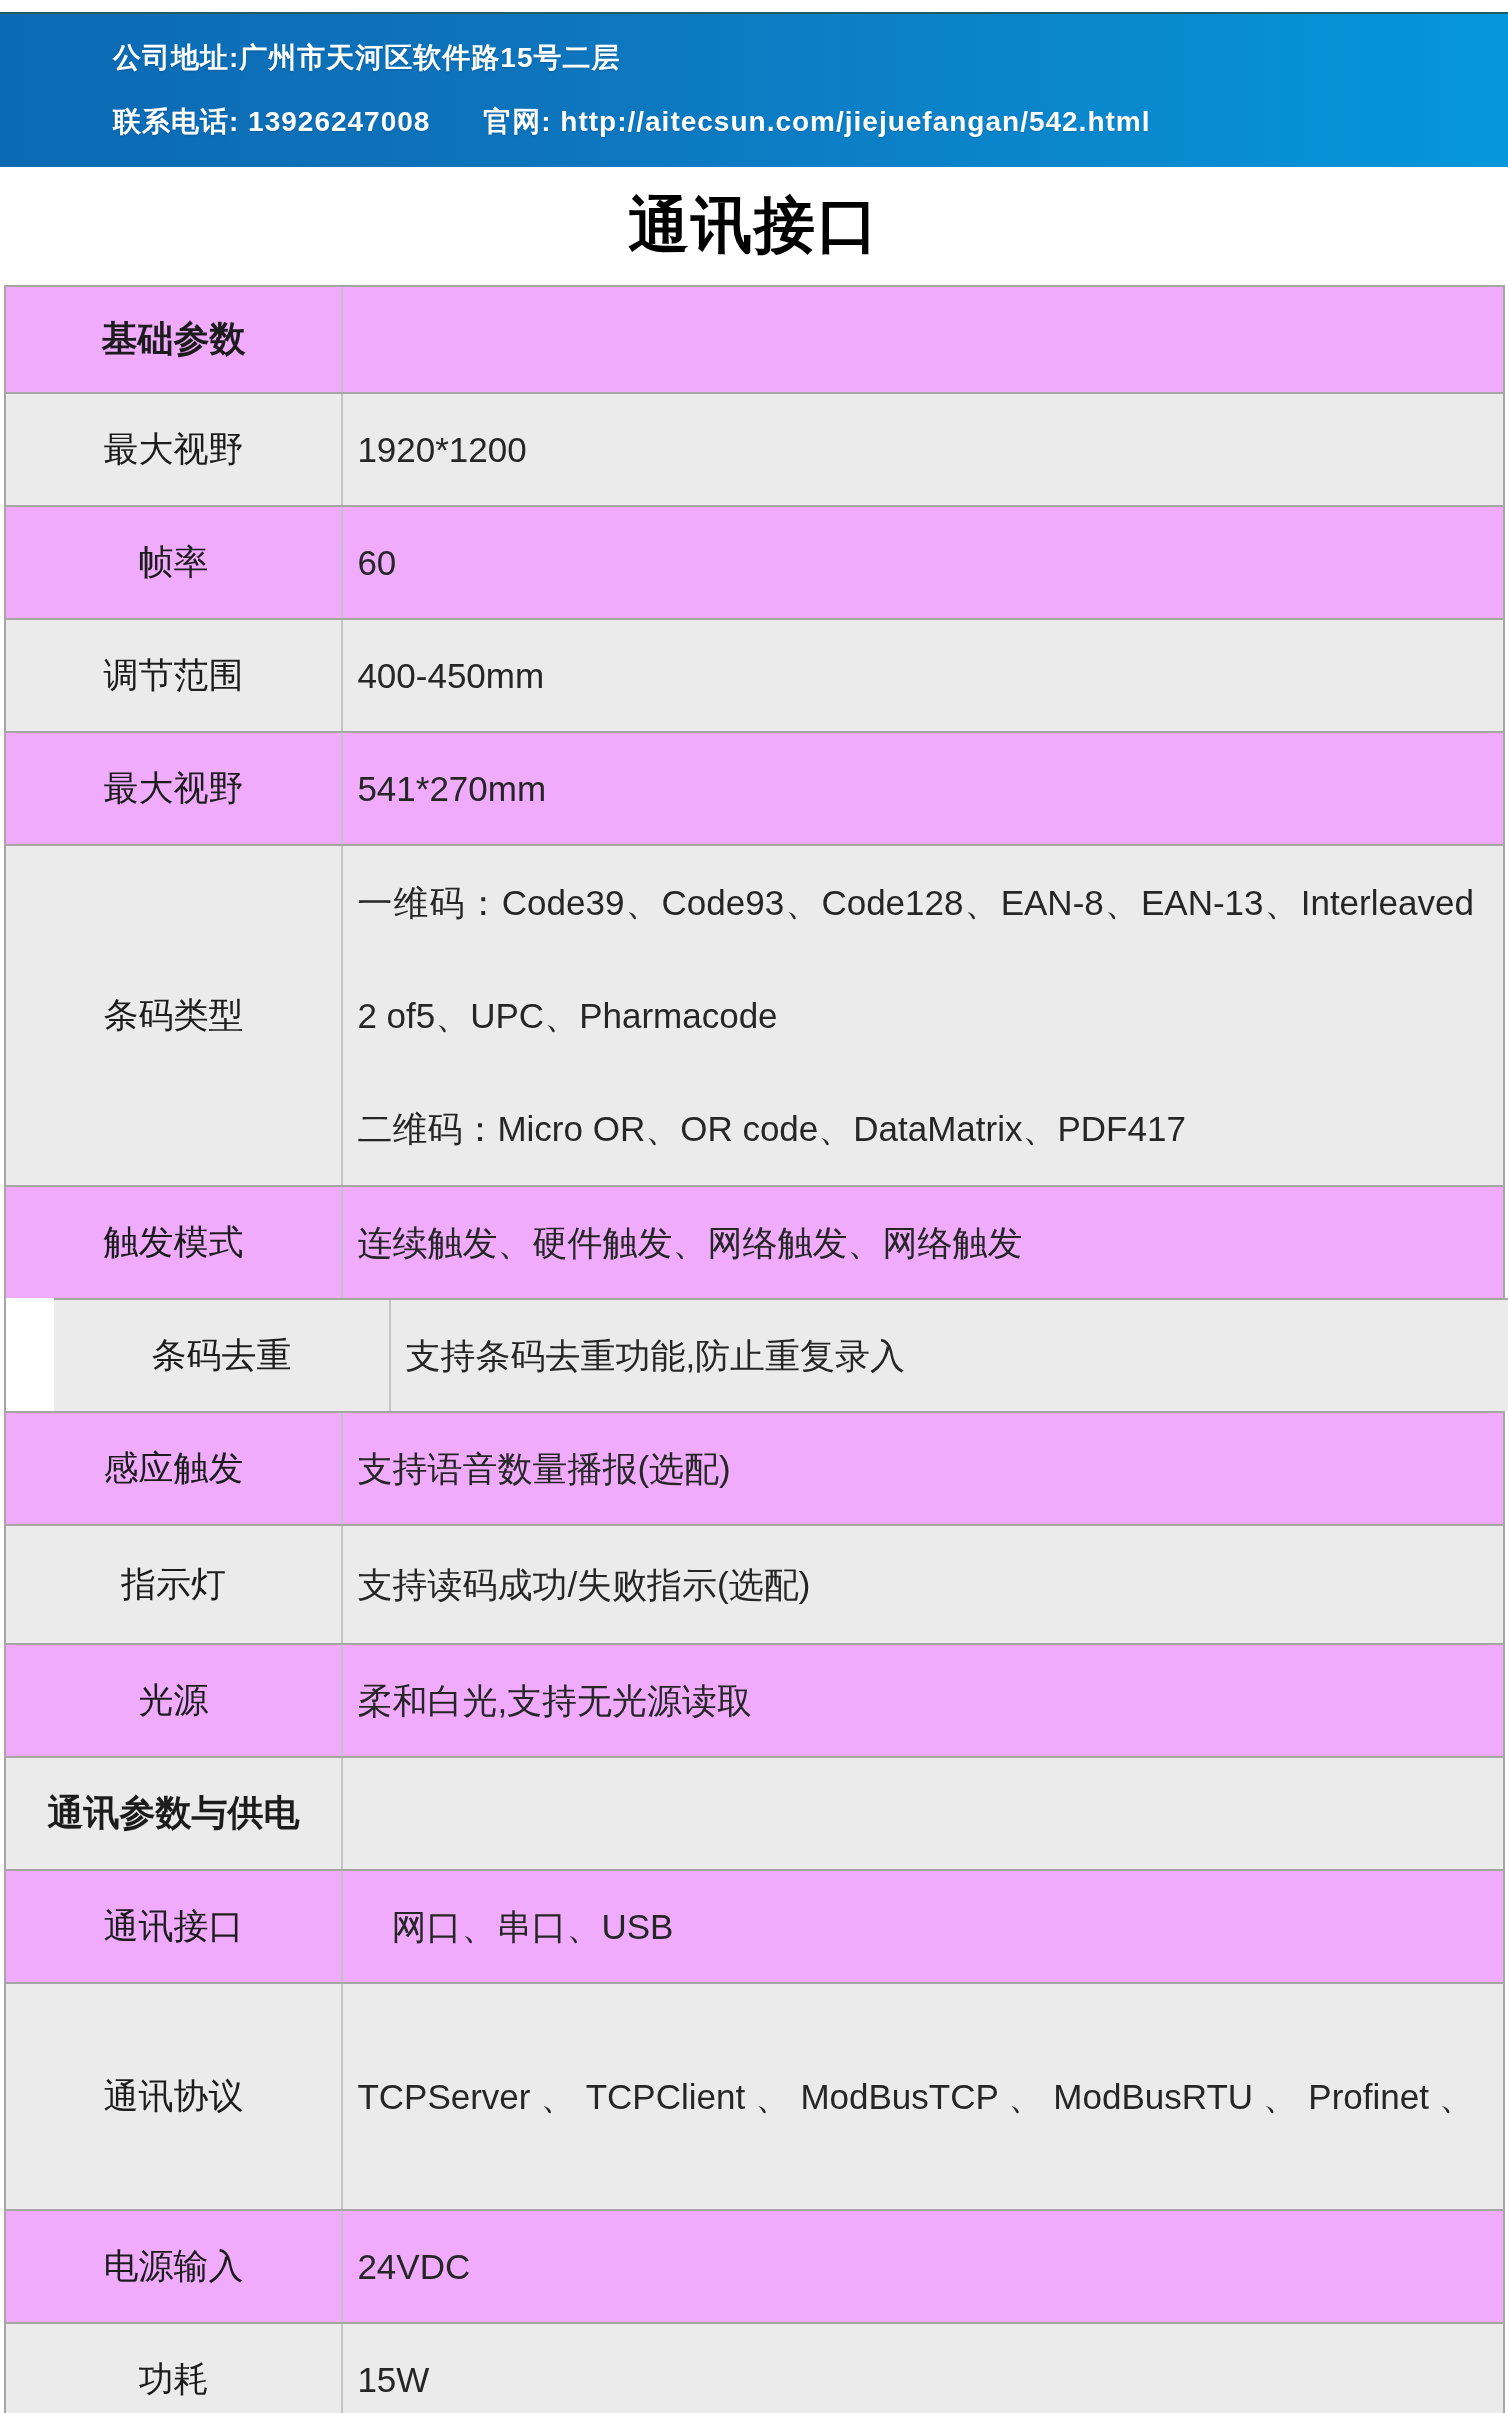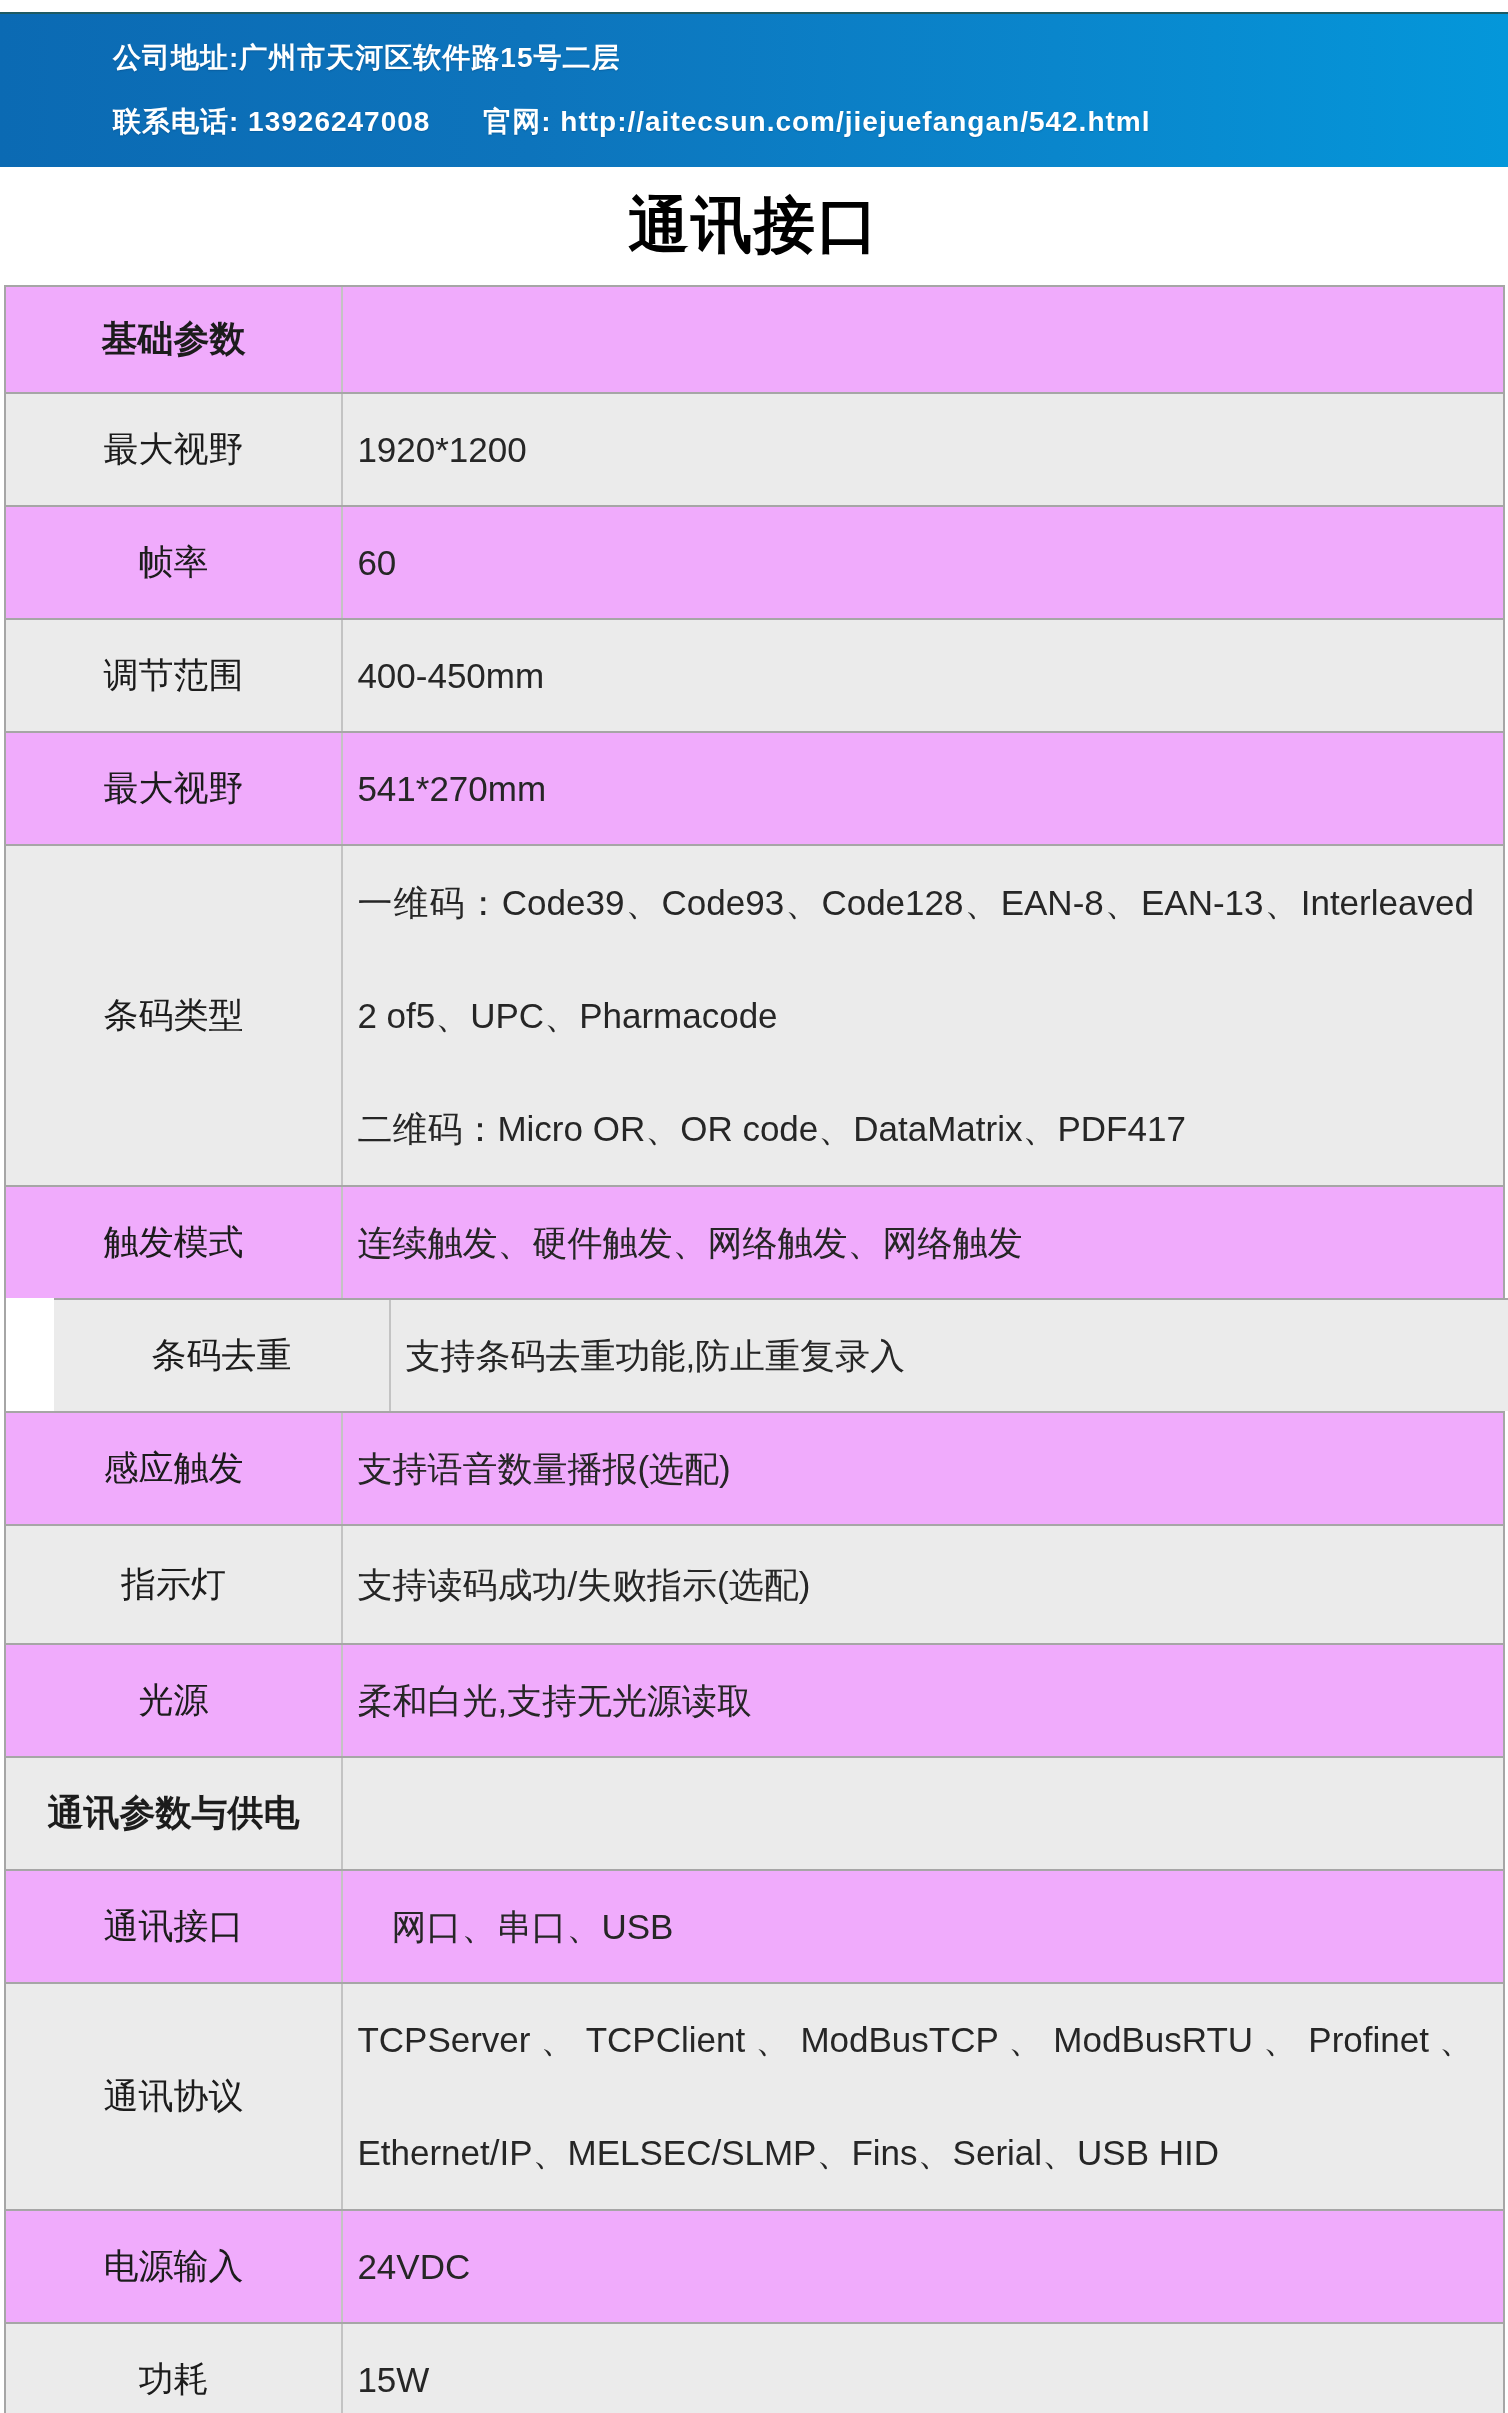--- a/index.html
+++ b/index.html
@@ -131,21 +131,20 @@
     <div class="row" style="height: 113px; gap: 34px;">
       <div class="cell-label">通讯接口</div>
       <div class="cell-value">
         <div class="vline wrapline">网口、串口、USB</div>
       </div>
     </div>
     <div class="row shade" style="height: 227px;">
       <div class="cell-label">通讯协议</div>
       <div class="cell-value">
         <div class="vline jline">TCPServer 、 TCPClient 、 ModBusTCP 、 ModBusRTU 、 Profinet 、</div>
-        <div class="vline wrapline">Ethernet/IP、MELSEC/SLMP、Fins、Serial、USB HID</div>
       </div>
     </div>
     <div class="row" style="height: 113px;">
       <div class="cell-label">电源输入</div>
       <div class="cell-value">
         <div class="vline wrapline">24VDC</div>
       </div>
     </div>
     <div class="row shade" style="height: 113px;">
       <div class="cell-label">功耗</div>

